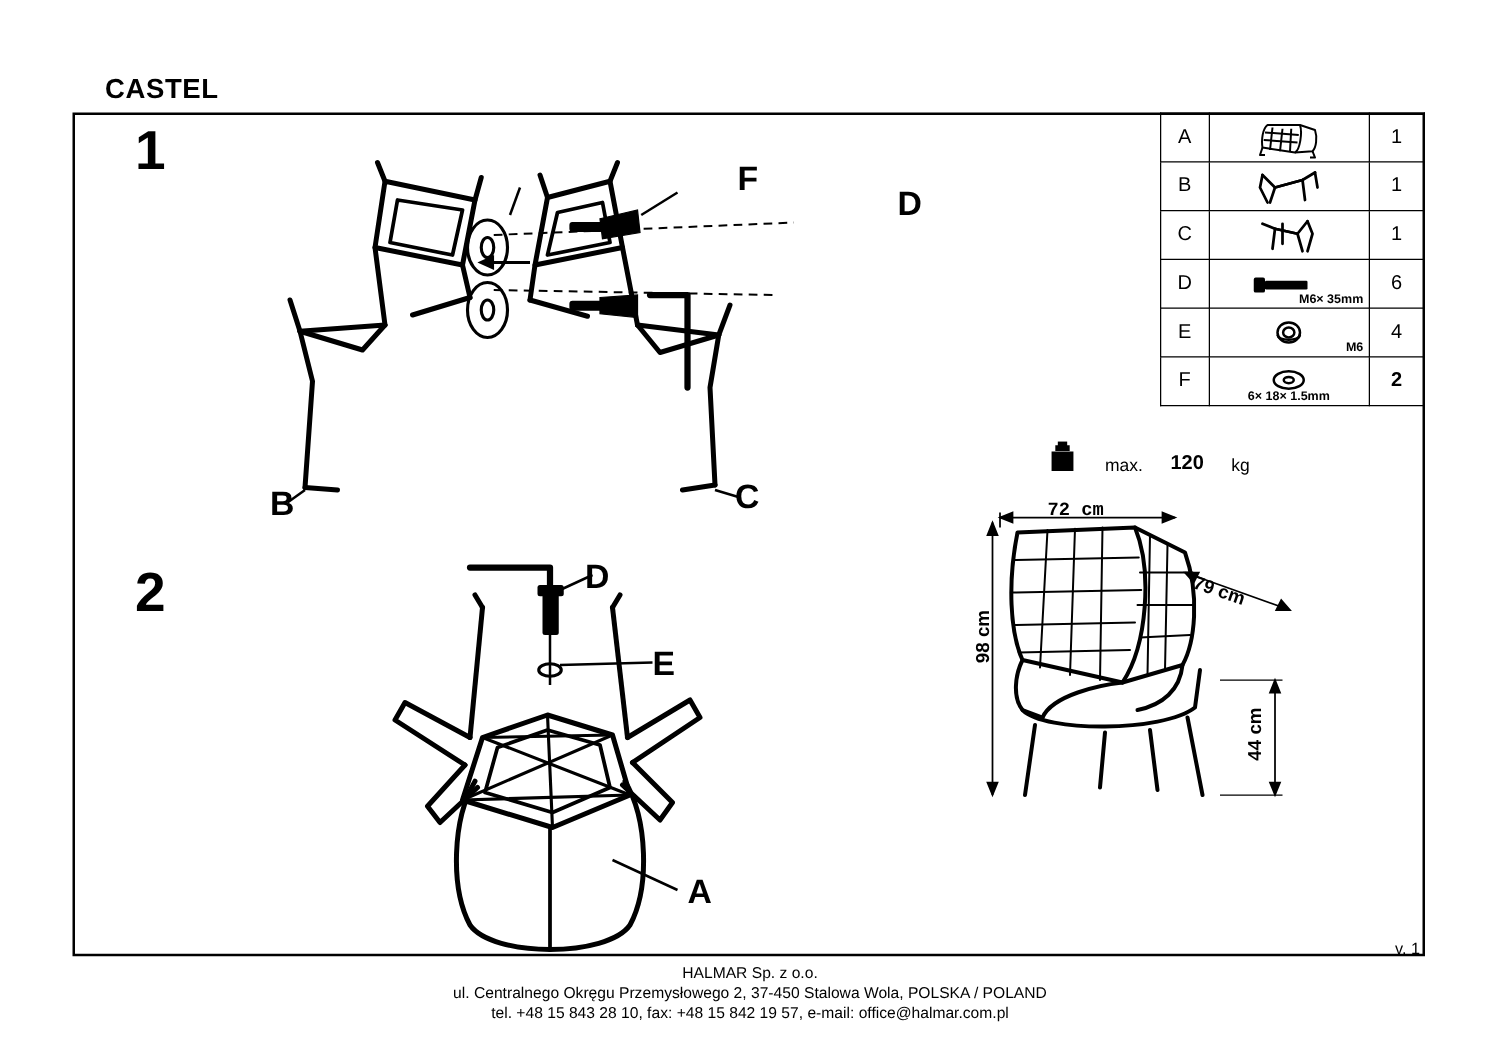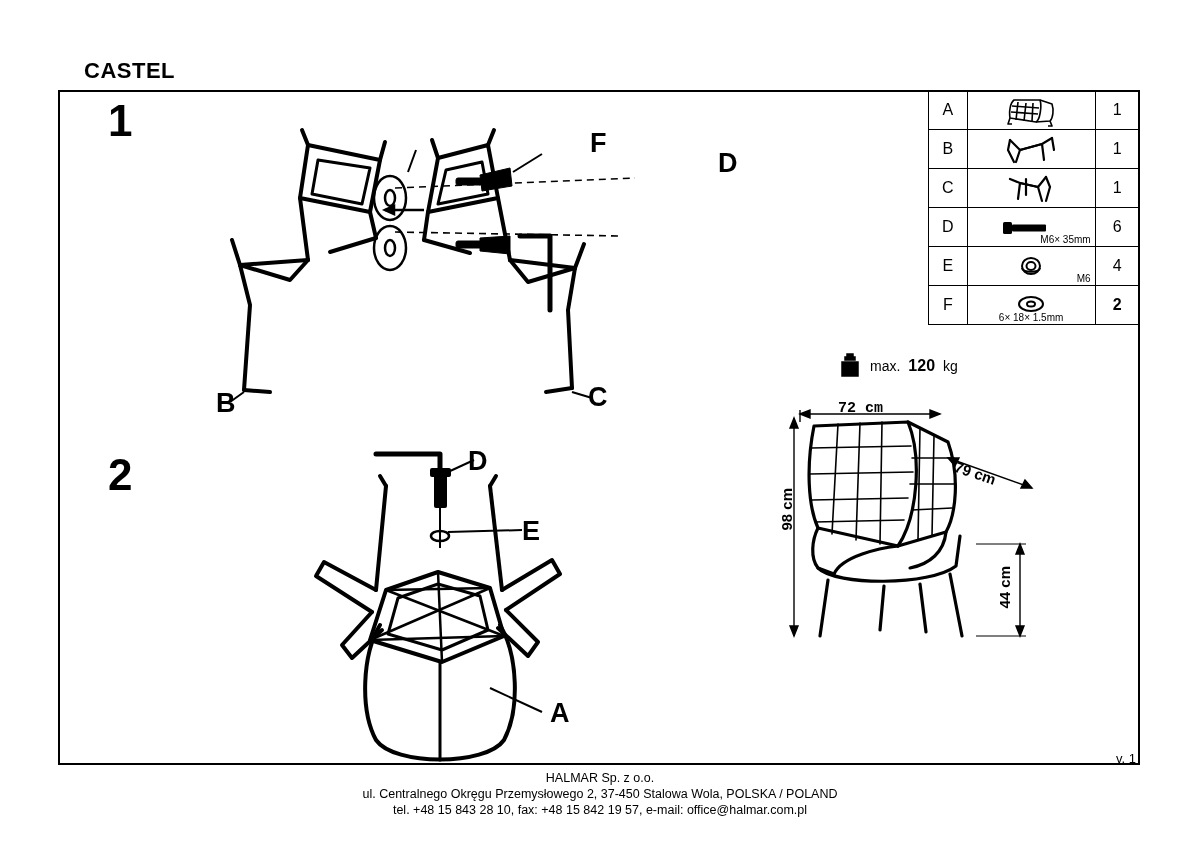--- a/index.html
+++ b/index.html
@@ -76,33 +76,33 @@
   }
   .pt-letter { width: 38px; font-size: 16px; }
   .pt-icon   { width: 128px; position: relative; }
   .pt-qty    { width: 44px; font-size: 16px; }
   .pt-qty.bold { font-weight: bold; }
   .icon-sub {
     position: absolute;
     bottom: 1px;
     right: 4px;
     font-size: 10px;
-    font-weight: normal;
+    font-weight: bold;
     white-space: nowrap;
   }
   .icon-sub.center { left: 0; right: 0; text-align: center; }
 
   
   .maxload {
     position: absolute;
     left: 838px;
     top: 352px;
     display: flex;
-    align-items: center;
-    gap: 8px;
+    align-items: flex-end;
+    gap: 22px;
     font-size: 14px;
   }
   .maxload b { font-size: 16px; }
 
   
   .dim {
     position: absolute;
     font-size: 15px;
     font-weight: bold;
   }

